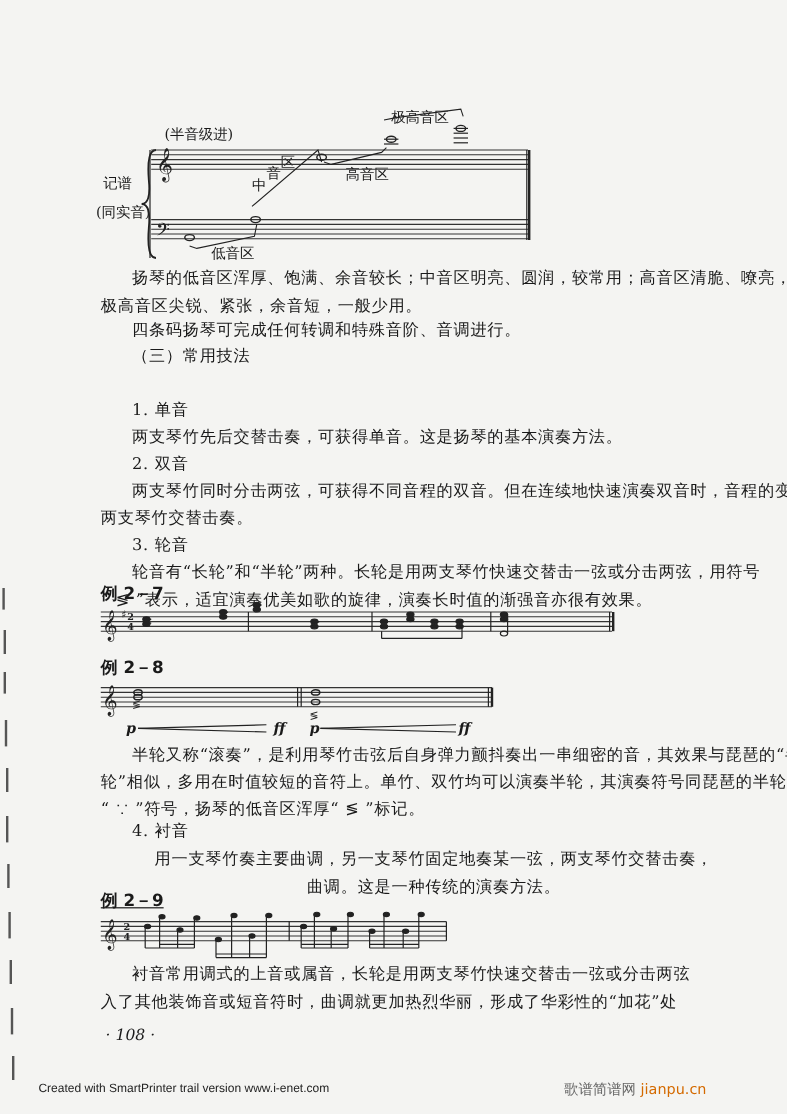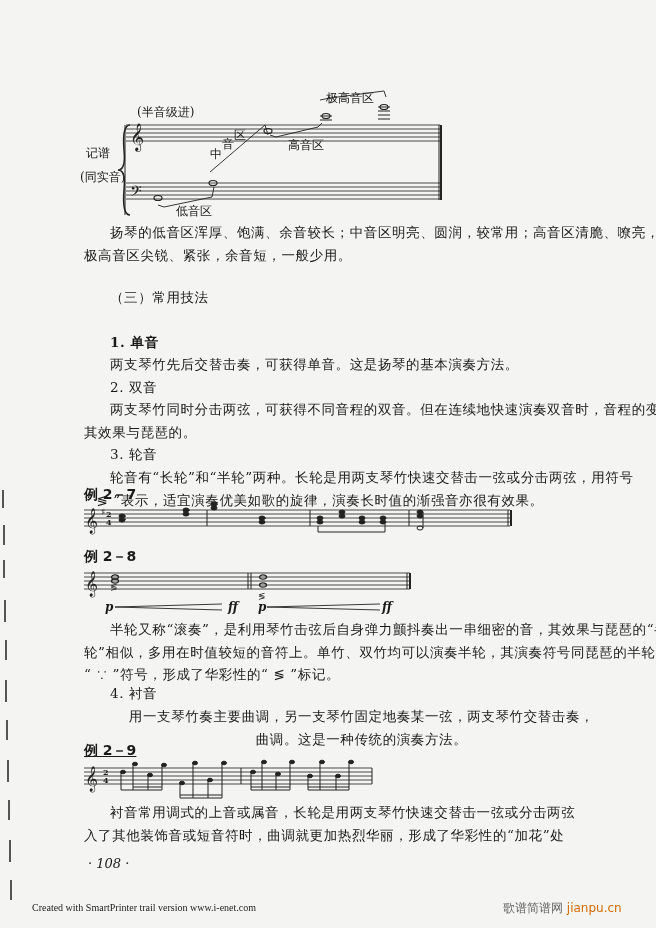--- a/index.html
+++ b/index.html
@@ -14,22 +14,22 @@
     .para {
       position: absolute; left: 84px; width: 555px;
       font-size: 13.5px; line-height: 22.5px; letter-spacing: 0.6px;
       white-space: nowrap;
     }
     .indent { text-indent: 26px; }
     .example-label { position: absolute; left: 84px; font-weight: bold; font-size: 14px; font-family: "DejaVu Sans", sans-serif; }
     .abs { position: absolute; }
     .small { font-size: 11px; }
     .diag-label { position: absolute; font-size: 12px; white-space: nowrap; }
-    .footer-left { position: absolute; left: 32px; top: 902px; font-family: Liberation Serif, serif; font-size: 10px; color: #222; }
-    .footer-right { position: absolute; left: 470px; top: 900px; font-size: 12px; color: #666; margin-left: 33px; }
+    .footer-left { position: absolute; left: 32px; top: 902px; font-family: Liberation Sans, sans-serif; font-size: 10px; color: #222; }
+    .footer-right { position: absolute; left: 470px; top: 900px; font-size: 12px; color: #666; }
     .footer-right .brand { color: #d46a00; font-family: "DejaVu Sans", sans-serif; }
     .page-number { position: absolute; left: 88px; top: 856px; font-style: italic; font-size: 13px; }
     svg { position: absolute; overflow: visible; }
   </style>
 </head>
 <body>
 
 <div class="page">
 
   <div class="scan-mark" style="left:2px;top:490px;height:18px;"></div>
@@ -95,27 +95,28 @@
       <polyline points="270,135 276,137 318,127 322,123" fill="none" stroke="#222" stroke-width="0.9"></polyline>
       <polyline points="320,100 330,98 384,91 386,97" fill="none" stroke="#222" stroke-width="0.9"></polyline>
       <polyline points="158,205 164,207 212,197 214,187" fill="none" stroke="#222" stroke-width="0.9"></polyline>
     </svg>
   </div>
 
   <div class="para indent" style="top:221px;">
     <div>扬琴的低音区浑厚、饱满、余音较长；中音区明亮、圆润，较常用；高音区清脆、嘹亮，较常用；</div>
     <div style="text-indent:0">极高音区尖锐、紧张，余音短，一般少用。</div>
   </div>
+  <div class="para indent" style="top:264px;">四条码扬琴可完成任何转调和特殊音阶、音调进行。</div>
   <div class="para indent" style="top:286px;">（三）常用技法</div>
-  <div class="para indent" style="top:331px;font-weight:bold;">1. 单音</div>
+  <div class="para indent" style="top:331px;">1. 单音</div>
   <div class="para indent" style="top:353px;">两支琴竹先后交替击奏，可获得单音。这是扬琴的基本演奏方法。</div>
   <div class="para indent" style="top:376px;">2. 双音</div>
   <div class="para indent" style="top:398px;">
     <div>两支琴竹同时分击两弦，可获得不同音程的双音。但在连续地快速演奏双音时，音程的变化</div>
-    <div style="text-indent:0">其效果与琵琶的。</div>
+    <div style="text-indent:0">两支琴竹交替击奏。</div>
   </div>
   <div class="para indent" style="top:443px;">3. 轮音</div>
   <div class="para indent" style="top:466px;">
     <div>轮音有“长轮”和“半轮”两种。长轮是用两支琴竹快速交替击一弦或分击两弦，用符号</div>
     <div style="text-indent:0">“ ≶ ”表示，适宜演奏优美如歌的旋律，演奏长时值的渐强音亦很有效果。</div>
   </div>
 
   <div class="example-label" style="top:486px;">例 2－7</div>
   <svg width="656" height="70" style="left:0;top:500px;">
     <g stroke="#333" stroke-width="0.9">
@@ -192,21 +193,21 @@
     <line x1="267" y1="40" x2="380" y2="43" stroke="#222" stroke-width="0.9"></line>
   </svg>
   <span class="abs" style="left:105px;top:600px;font-style:italic;font-weight:bold;font-size:12px;">p</span>
   <span class="abs" style="left:228px;top:600px;font-style:italic;font-weight:bold;font-size:12px;">ff</span>
   <span class="abs" style="left:258px;top:600px;font-style:italic;font-weight:bold;font-size:12px;">p</span>
   <span class="abs" style="left:382px;top:600px;font-style:italic;font-weight:bold;font-size:12px;">ff</span>
 
   <div class="para indent" style="top:618px;">
     <div>半轮又称“滚奏”，是利用琴竹击弦后自身弹力颤抖奏出一串细密的音，其效果与琵琶的“半</div>
     <div style="text-indent:0">轮”相似，多用在时值较短的音符上。单竹、双竹均可以演奏半轮，其演奏符号同琵琶的半轮</div>
-    <div style="text-indent:0">“ ∵ ”符号，形成了华彩性的“ ≶ ”标记。</div>
+    <div style="text-indent:0">“ ∵ ”符号，扬琴的低音区浑厚“ ≶ ”标记。</div>
   </div>
 
   <div class="para indent" style="top:682px;">4. 衬音</div>
   <div class="para indent" style="top:705px;text-align:center;">
     <div style="text-indent:0">用一支琴竹奏主要曲调，另一支琴竹固定地奏某一弦，两支琴竹交替击奏，</div>
     <div style="text-indent:0">曲调。这是一种传统的演奏方法。</div>
   </div>
 
   <div class="example-label" style="top:742px;text-decoration:underline;">例 2－9</div>
   <svg width="656" height="50" style="left:0;top:760px;">

